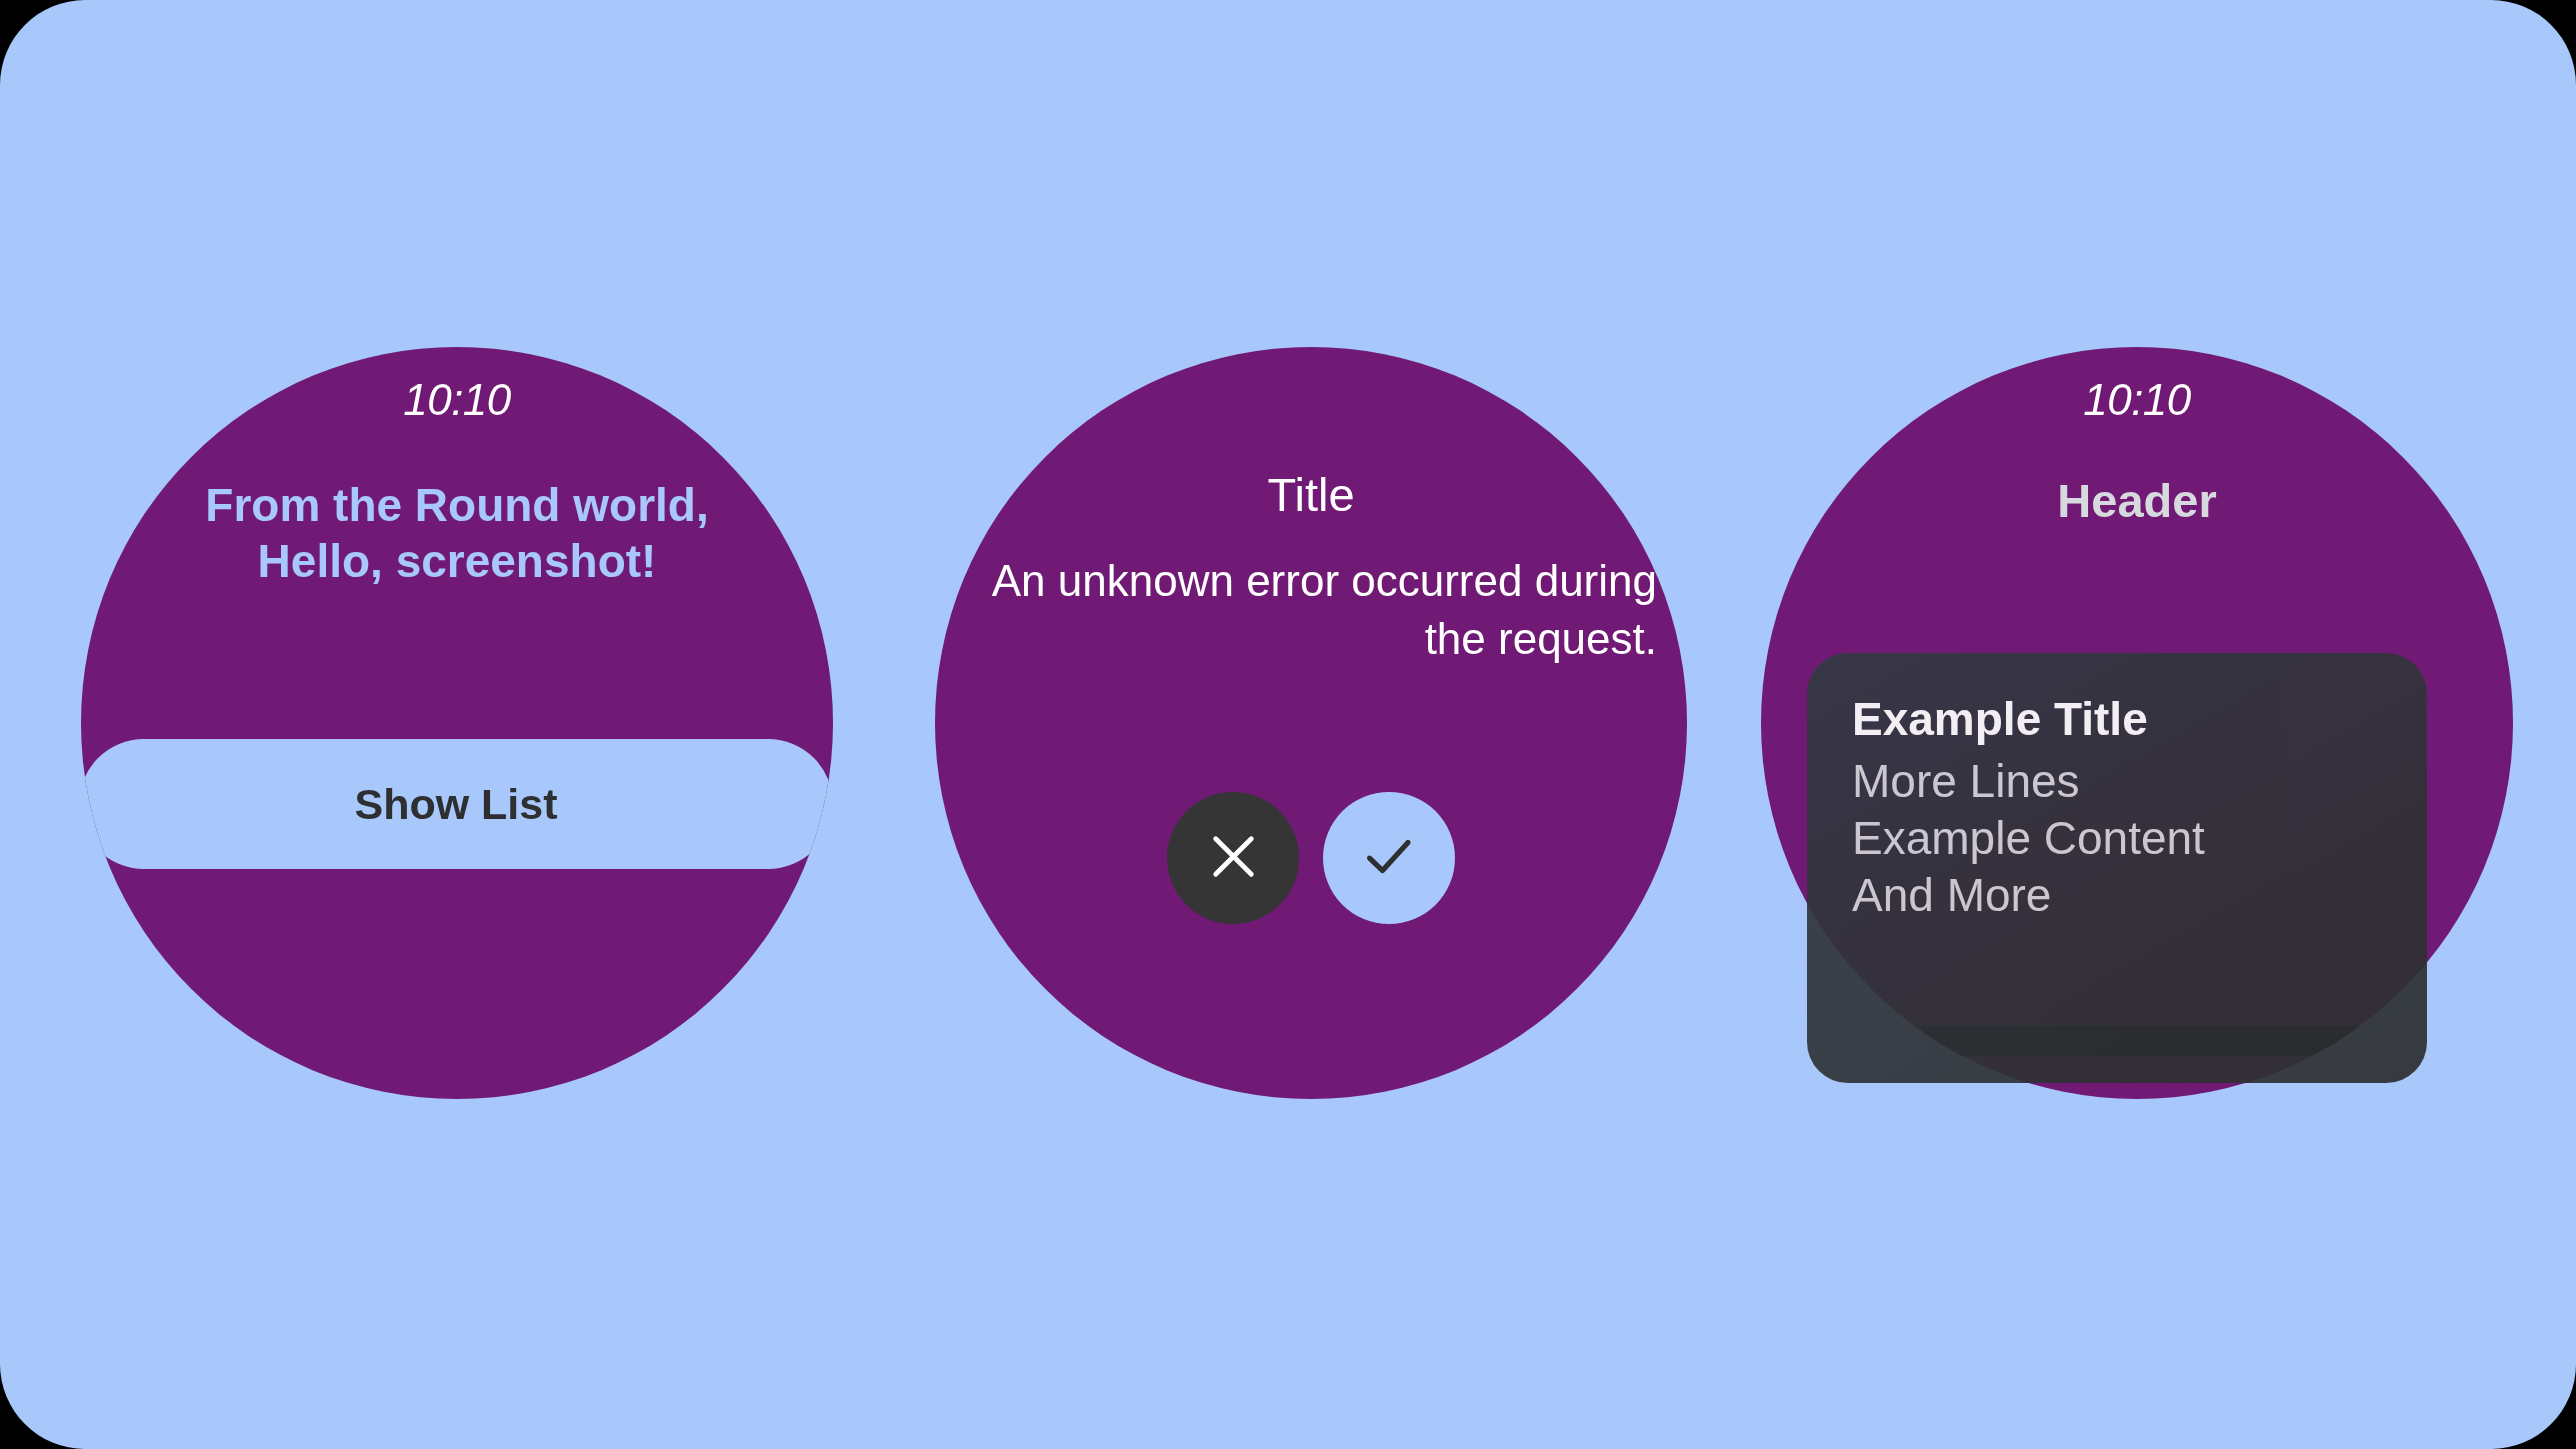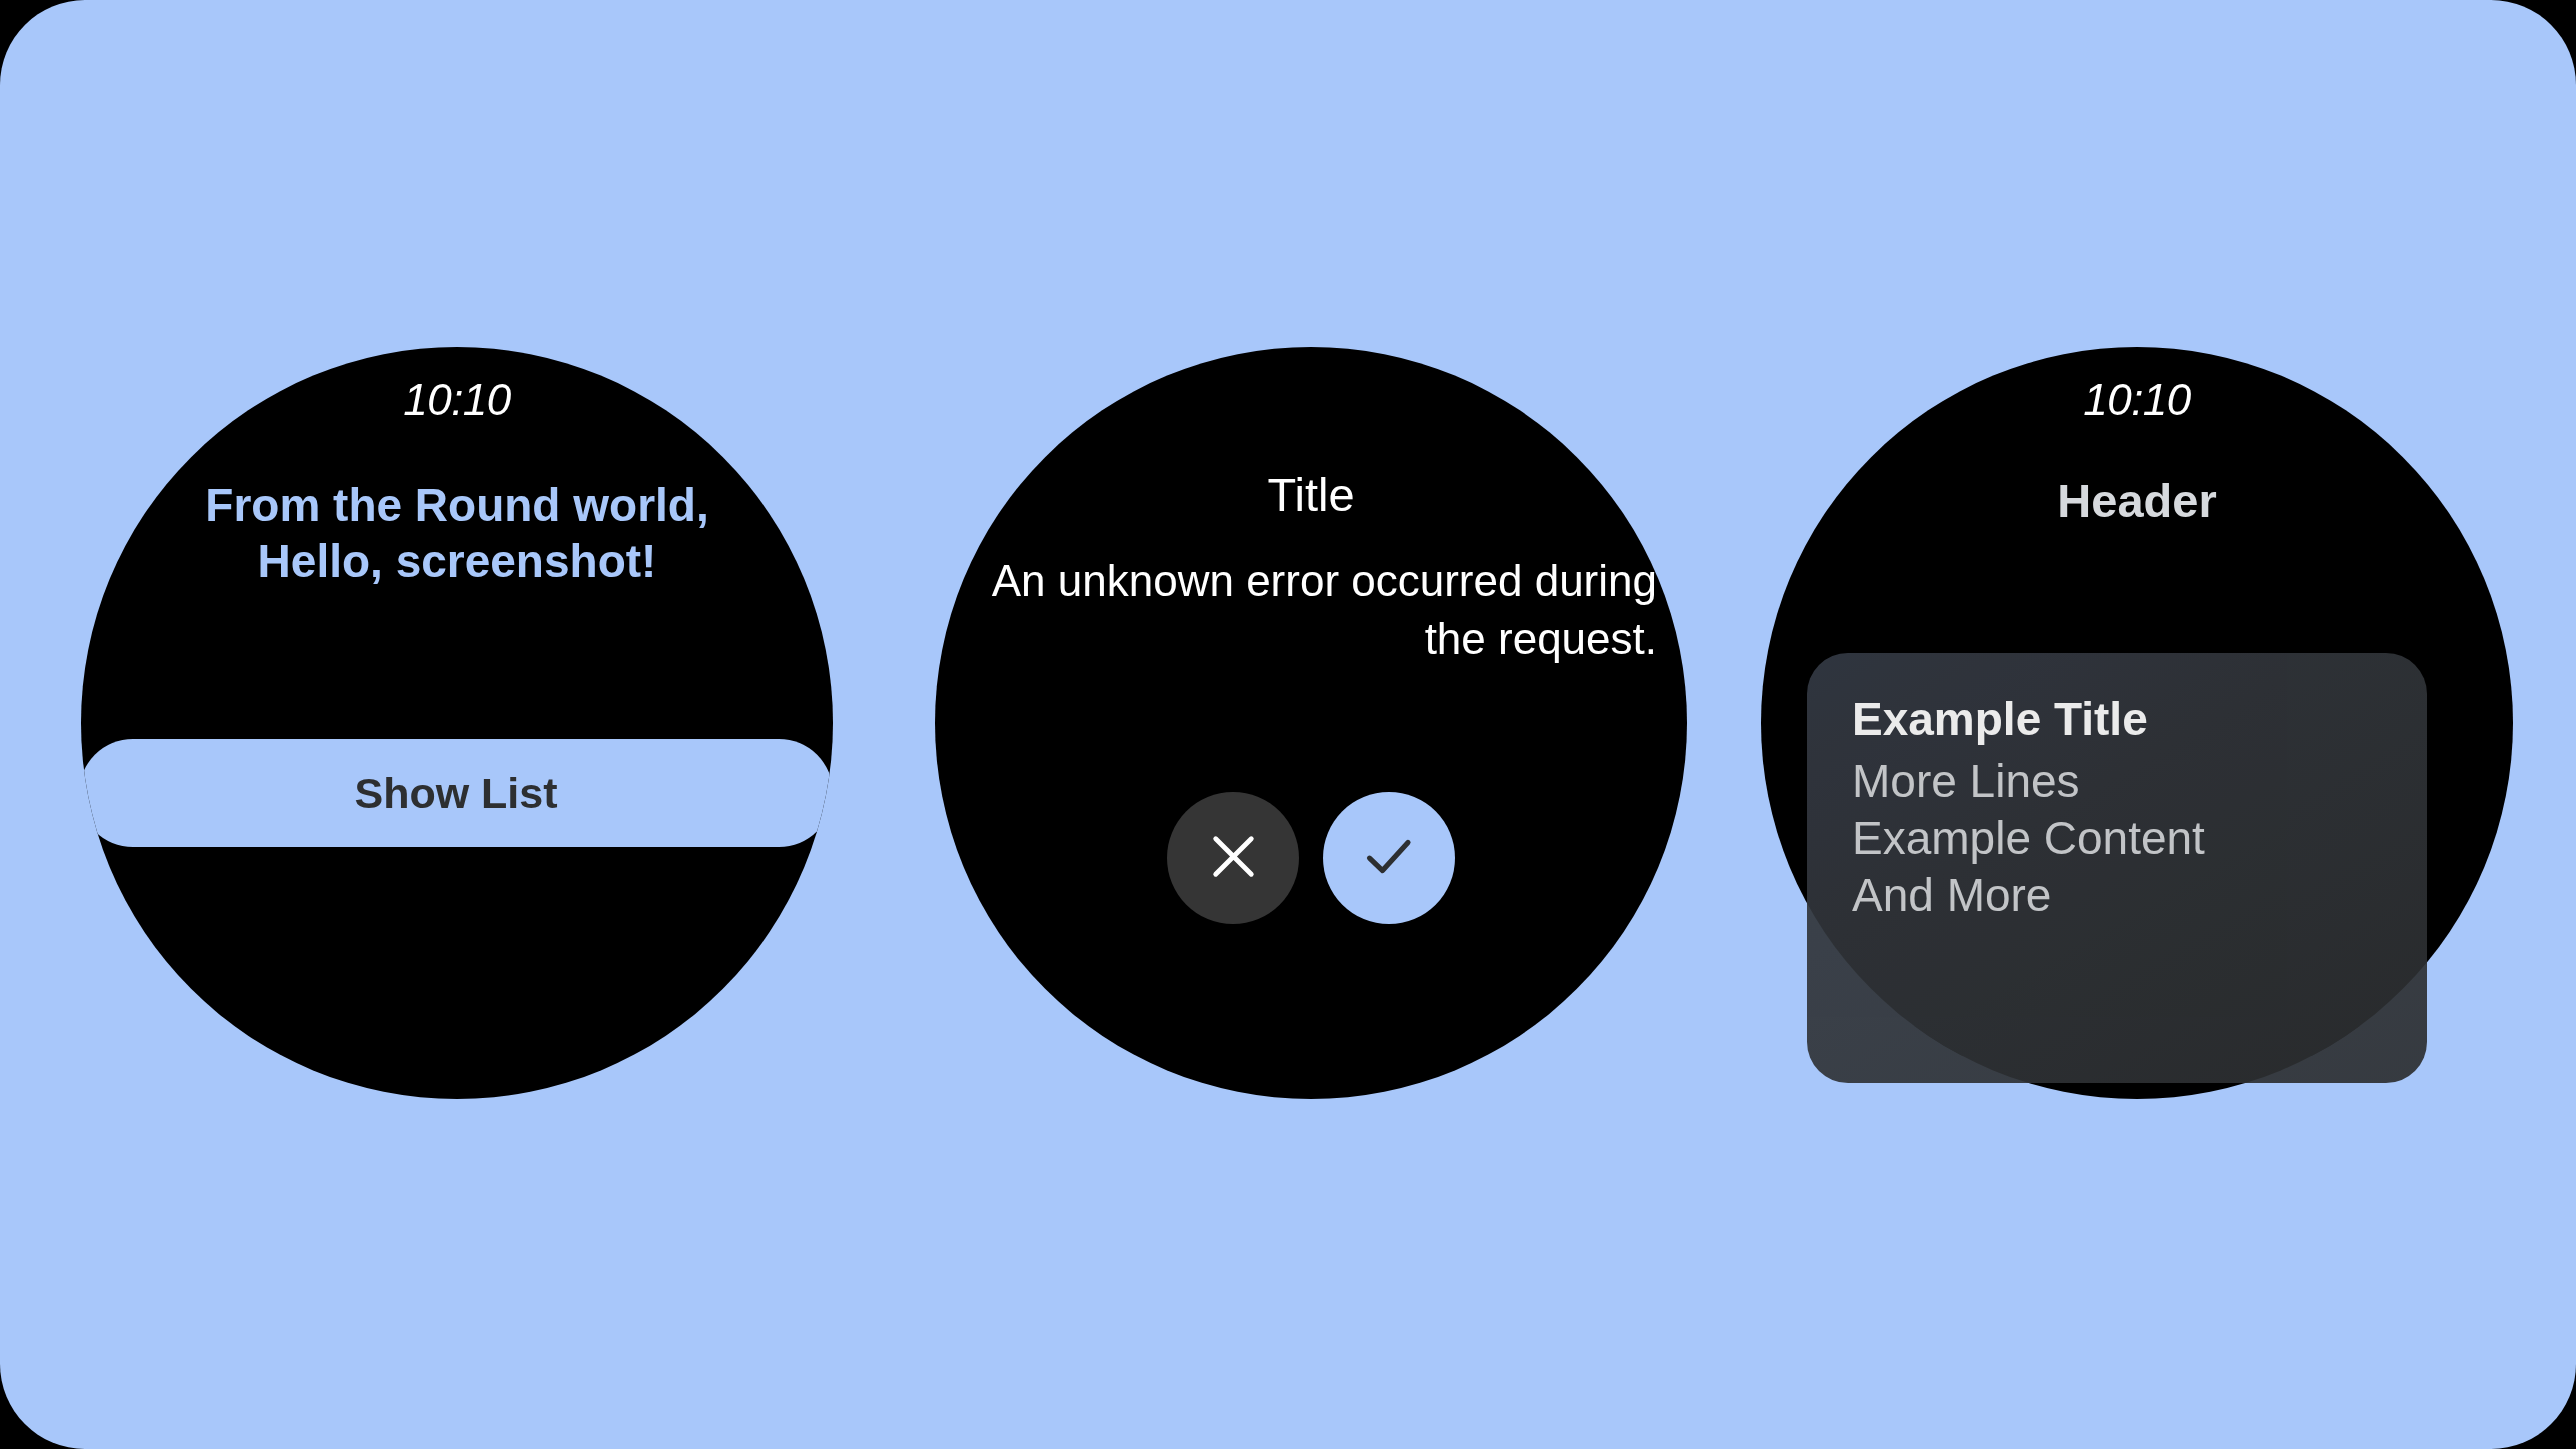--- a/index.html
+++ b/index.html
@@ -23,21 +23,21 @@
     overflow: hidden;
     font-family: "Liberation Sans", "DejaVu Sans", sans-serif;
   }
 
   
   .watch {
     position: absolute;
     width: 752px;
     height: 752px;
     border-radius: 50%;
-    background: #000000;
+    background: #701a75;
     overflow: hidden;
   }
   .watch-1 { left: 81px;   top: 347px; }
   .watch-2 { left: 935px;  top: 347px; }
   .watch-3 { left: 1761px; top: 347px; }
 
   
   .time {
     position: absolute;
     left: 0;
@@ -61,21 +61,21 @@
     color: #a8c7fa;
     font-size: 46px;
     font-weight: bold;
     line-height: 1.22;
   }
   .show-list-btn {
     position: absolute;
     left: -2px;
     top: 392px;
     width: 754px;
-    height: 108px;
+    height: 130px;
     background: #a8c7fa;
     border-radius: 75px;
     border: none;
     display: flex;
     align-items: center;
     justify-content: center;
     color: #2d2f31;
     font-size: 43px;
     font-weight: bold;
     font-family: "Liberation Sans", "DejaVu Sans", sans-serif;

